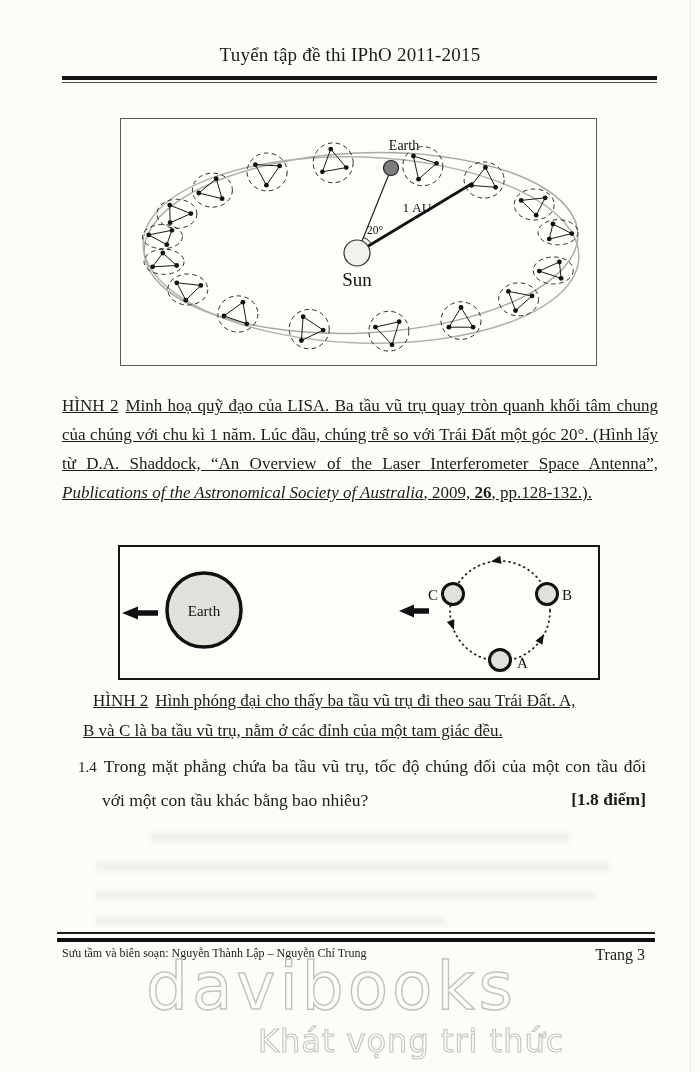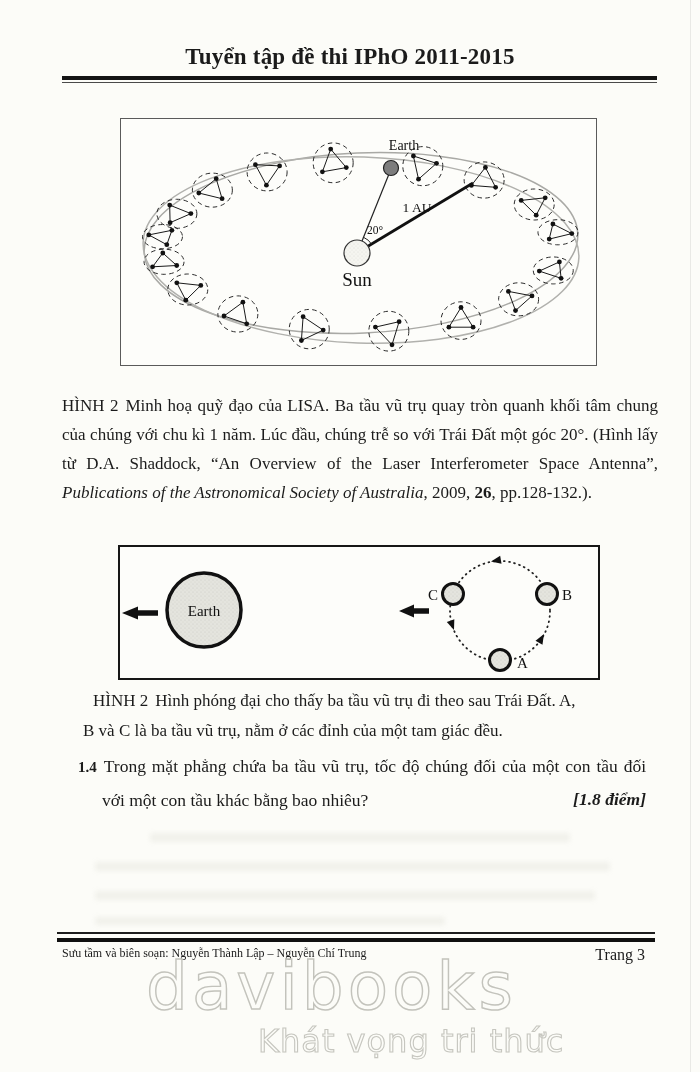--- a/index.html
+++ b/index.html
@@ -3,42 +3,42 @@
 <meta charset="utf-8">
 <style>
   html,body { margin:0; padding:0; background:#e8e8e4; }
   .page {
     position:relative; width:700px; height:1072px; margin:0 auto;
     background:#fcfcf8; overflow:hidden;
     font-family:"Liberation Serif", serif; color:#1b1b1b;
   }
   .header-title {
     position:absolute; top:44px; left:0; width:100%; text-align:center;
-    font-weight:bold; font-size:23px; letter-spacing:0.2px;
+    font-weight:normal; font-size:19px; letter-spacing:0.2px;
   }
   .hrule1 { position:absolute; left:62px; right:43px; top:76px; height:3.5px; background:#141414; }
   .hrule2 { position:absolute; left:62px; right:43px; top:81.5px; height:1px; background:#4a4a4a; }
 
   .fig { position:absolute; background:#fdfdfa; }
   .fig2 { left:120px; top:118px; width:475px; height:246px; border:1px solid #5a5a5a; }
   .fig3 { left:118px; top:545px; width:478px; height:131px; border:2px solid #161616; }
   .fig svg { display:block; }
 
-  .caption { position:absolute; font-size:17px; margin:0; }
+  .caption { position:absolute; font-size:17px; margin:0;text-decoration:underline; }
   .cap2 { left:62px; top:391px; width:596px; line-height:29px; text-align:justify; }
   .cap3 { left:83px; top:686px; width:508px; line-height:30px; text-indent:10px; }
   .captag { margin-right:7px; }
 
   .question {
     position:absolute; left:78px; top:750px; width:568px; box-sizing:border-box;
     font-size:17.5px; line-height:33px; padding-left:24px; text-indent:-24px;
     text-align:justify;
   }
-  .qnum { font-size:15px; margin-right:7px;font-weight:bold; }
-  .qpoints { position:absolute; right:0; top:33px; font-weight:bold; text-indent:0;font-style:italic; }
+  .qnum { font-size:15px; margin-right:7px; }
+  .qpoints { position:absolute; right:0; top:33px; font-weight:bold; text-indent:0; }
 
   .frule1 { position:absolute; left:57px; right:45px; top:932px; height:2px; background:#1d1d1d; }
   .frule2 { position:absolute; left:57px; right:45px; top:938px; height:3.5px; background:#101010; }
   .footer-credit { position:absolute; left:62px; top:946px; font-size:12px;text-align:center; }
   .footer-page  { position:absolute; right:55px; top:946px; font-size:16px; }
 
   .wm {
     position:absolute; font-family:"DejaVu Sans", sans-serif; white-space:nowrap;
     color:rgba(188,188,180,0.55);
     -webkit-text-fill-color:transparent;

